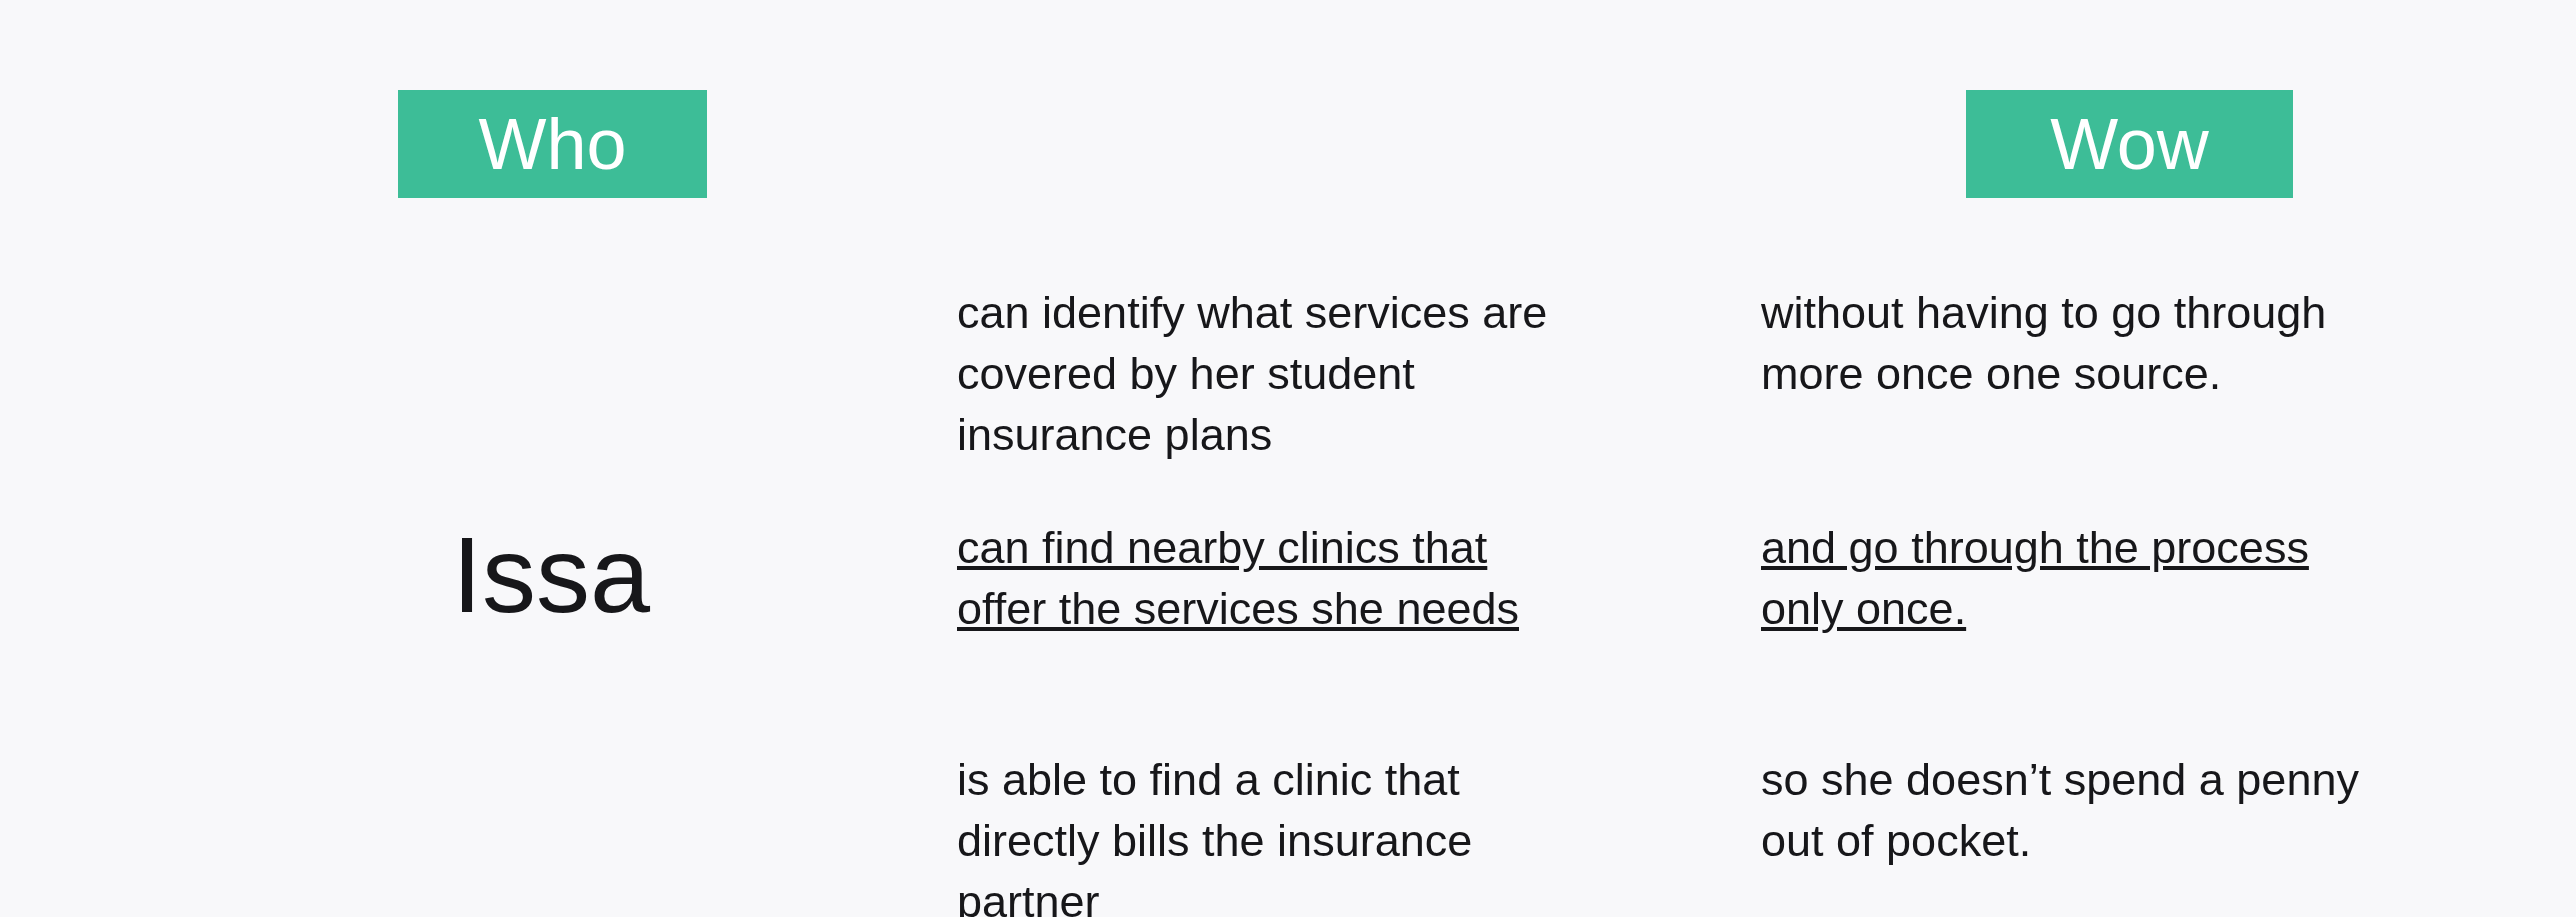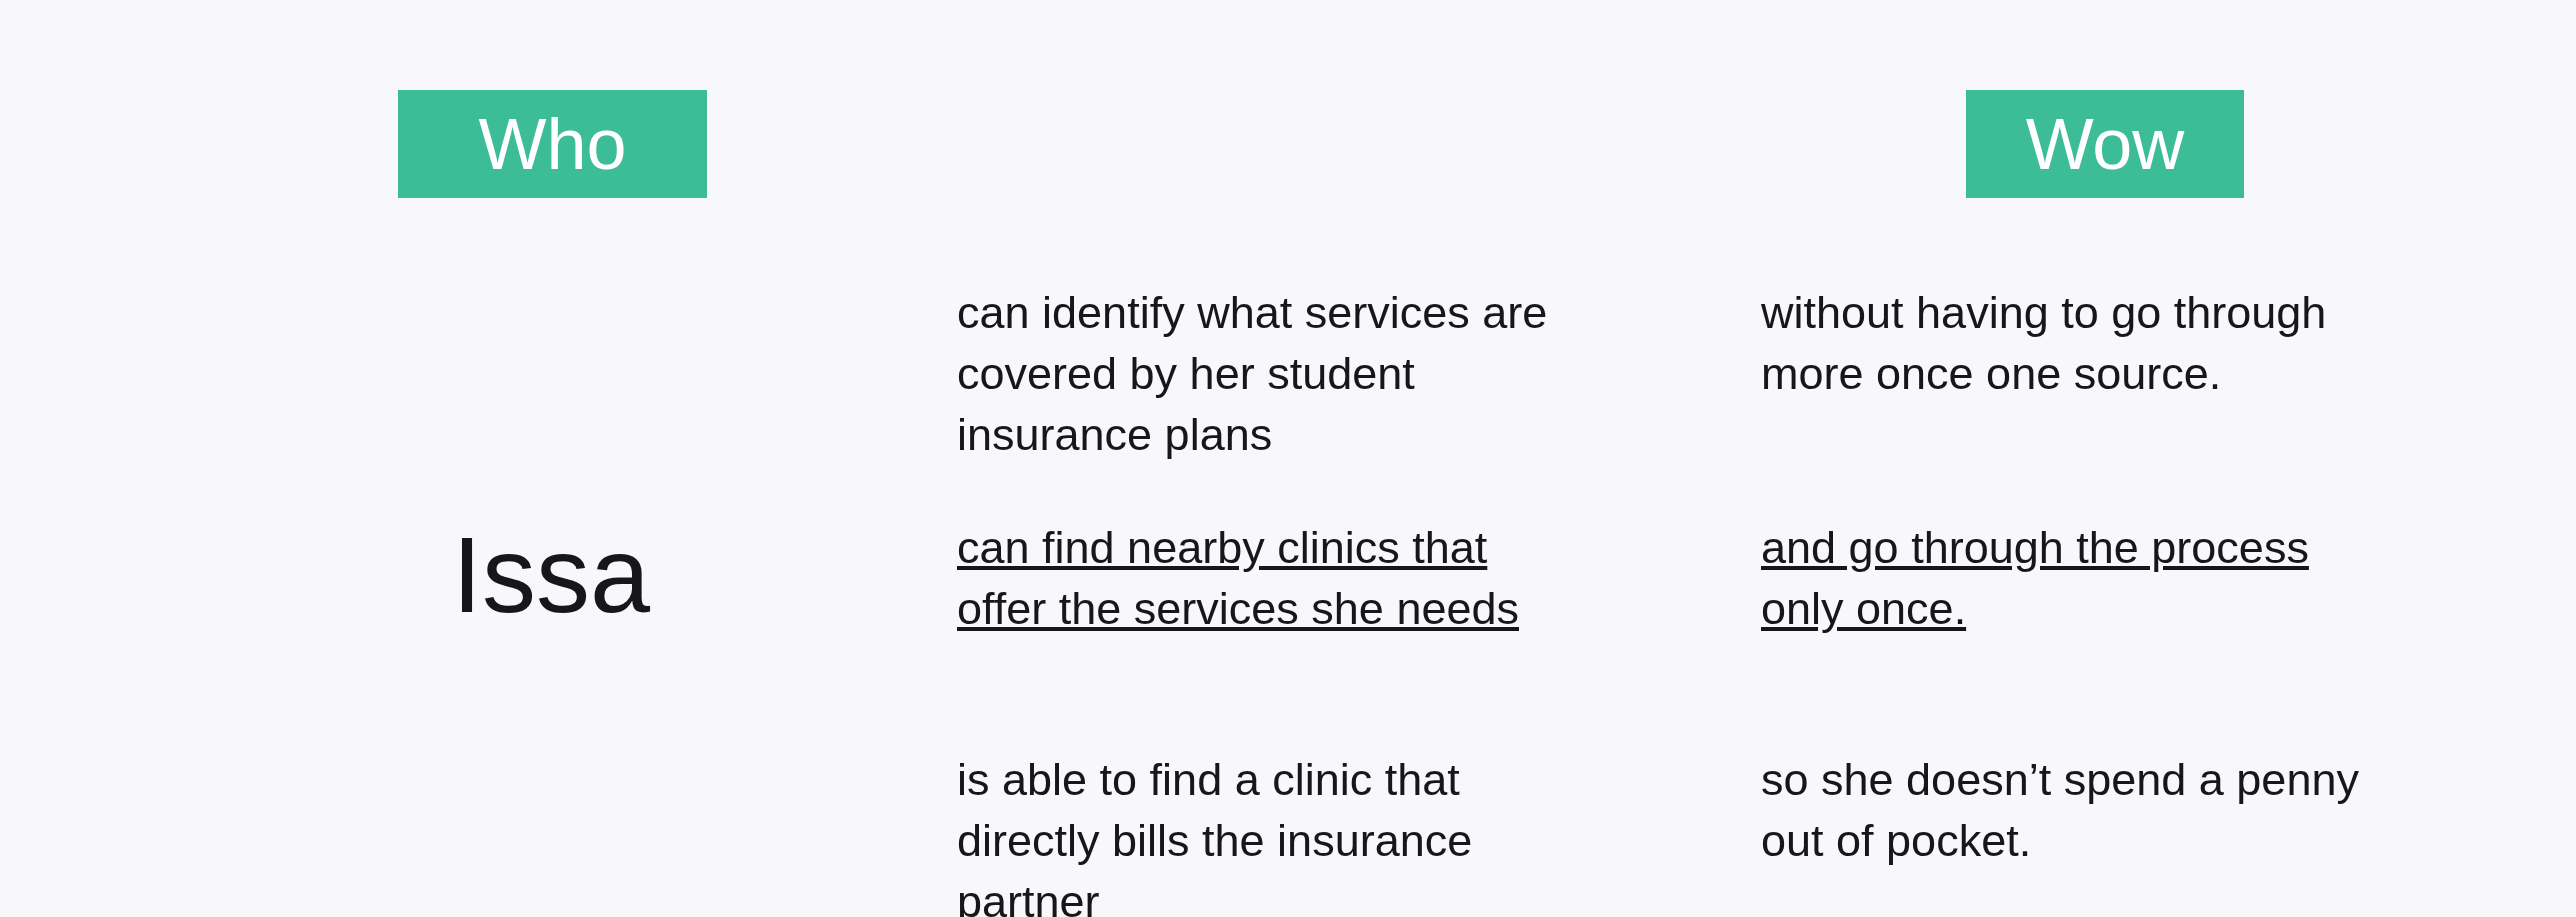--- a/index.html
+++ b/index.html
@@ -29,21 +29,21 @@
     color:#ffffff;
     font-size:72px;
     line-height:1;
     display:flex;
     align-items:center;
     justify-content:center;
     font-weight:400;
   }
   .hdr-who{left:366px;width:309px;}
   .hdr-what{left:1133px;width:314px;}
-  .hdr-wow{left:1934px;width:278px;}
+  .hdr-wow{left:1934px;width:327px;}
   .persona-name{
     position:absolute;
     left:404px;
     top:473px;
     font-size:108px;
     line-height:1;
     color:var(--ink);
   }
   .cell{
     position:absolute;

